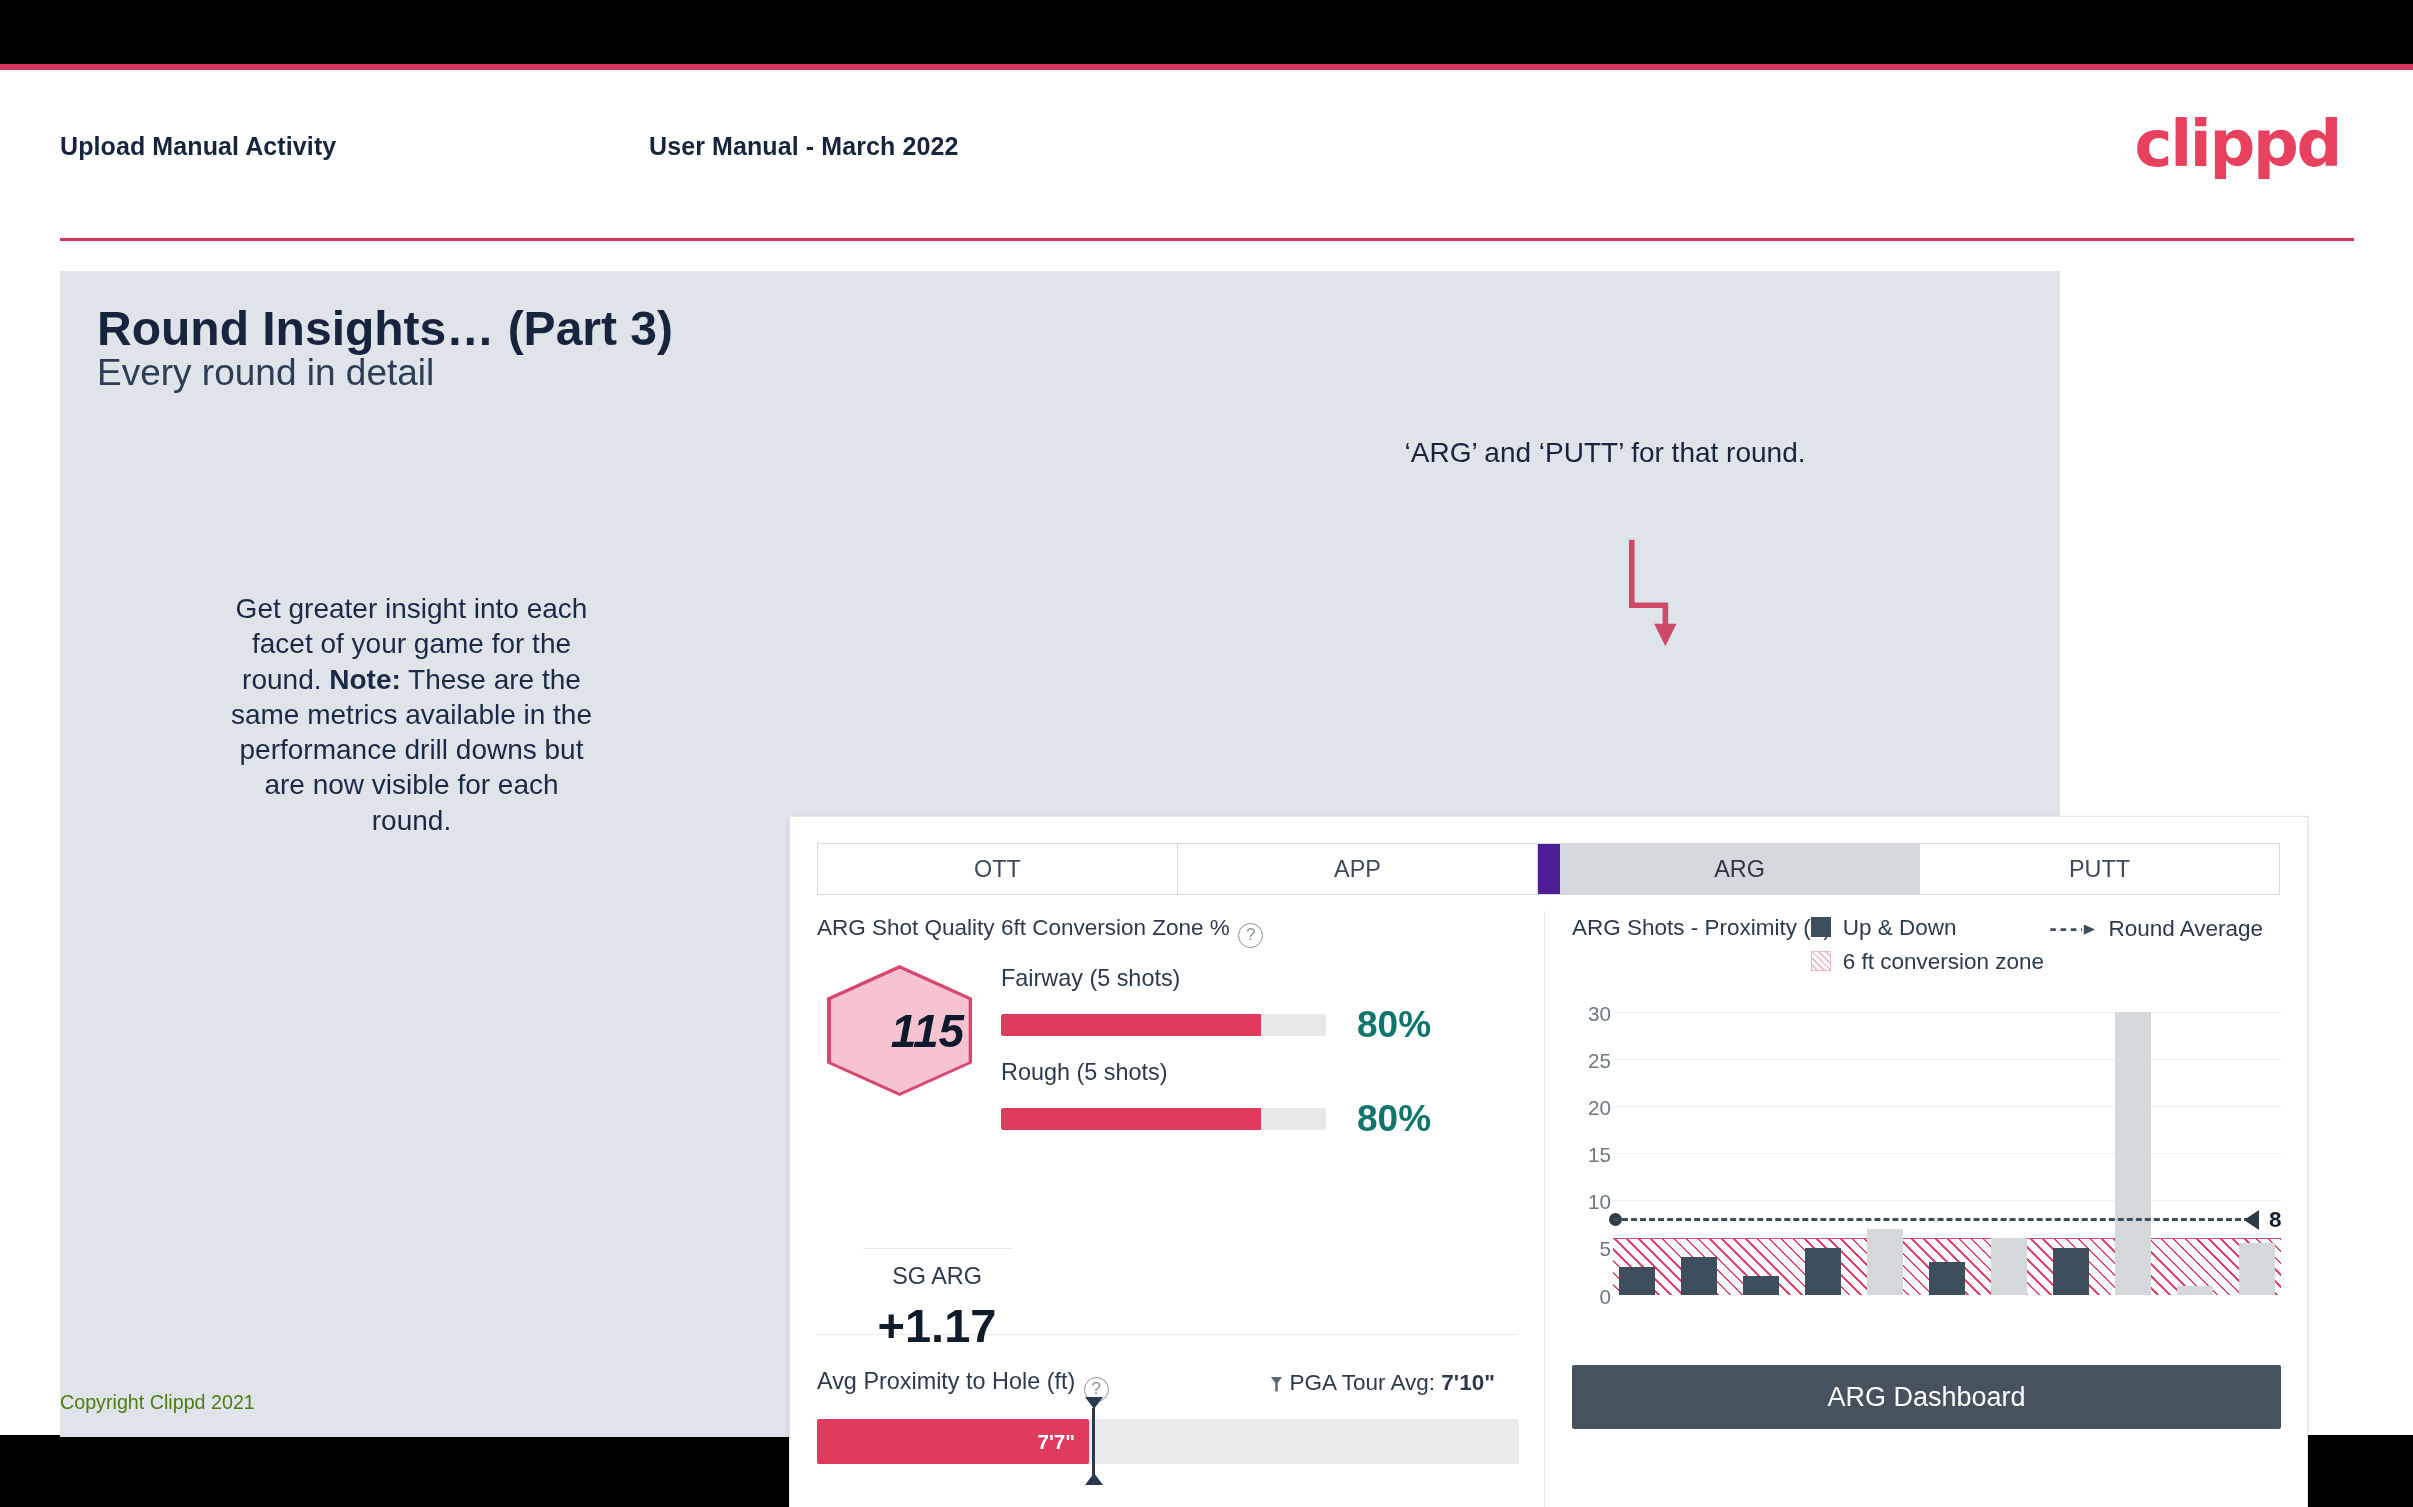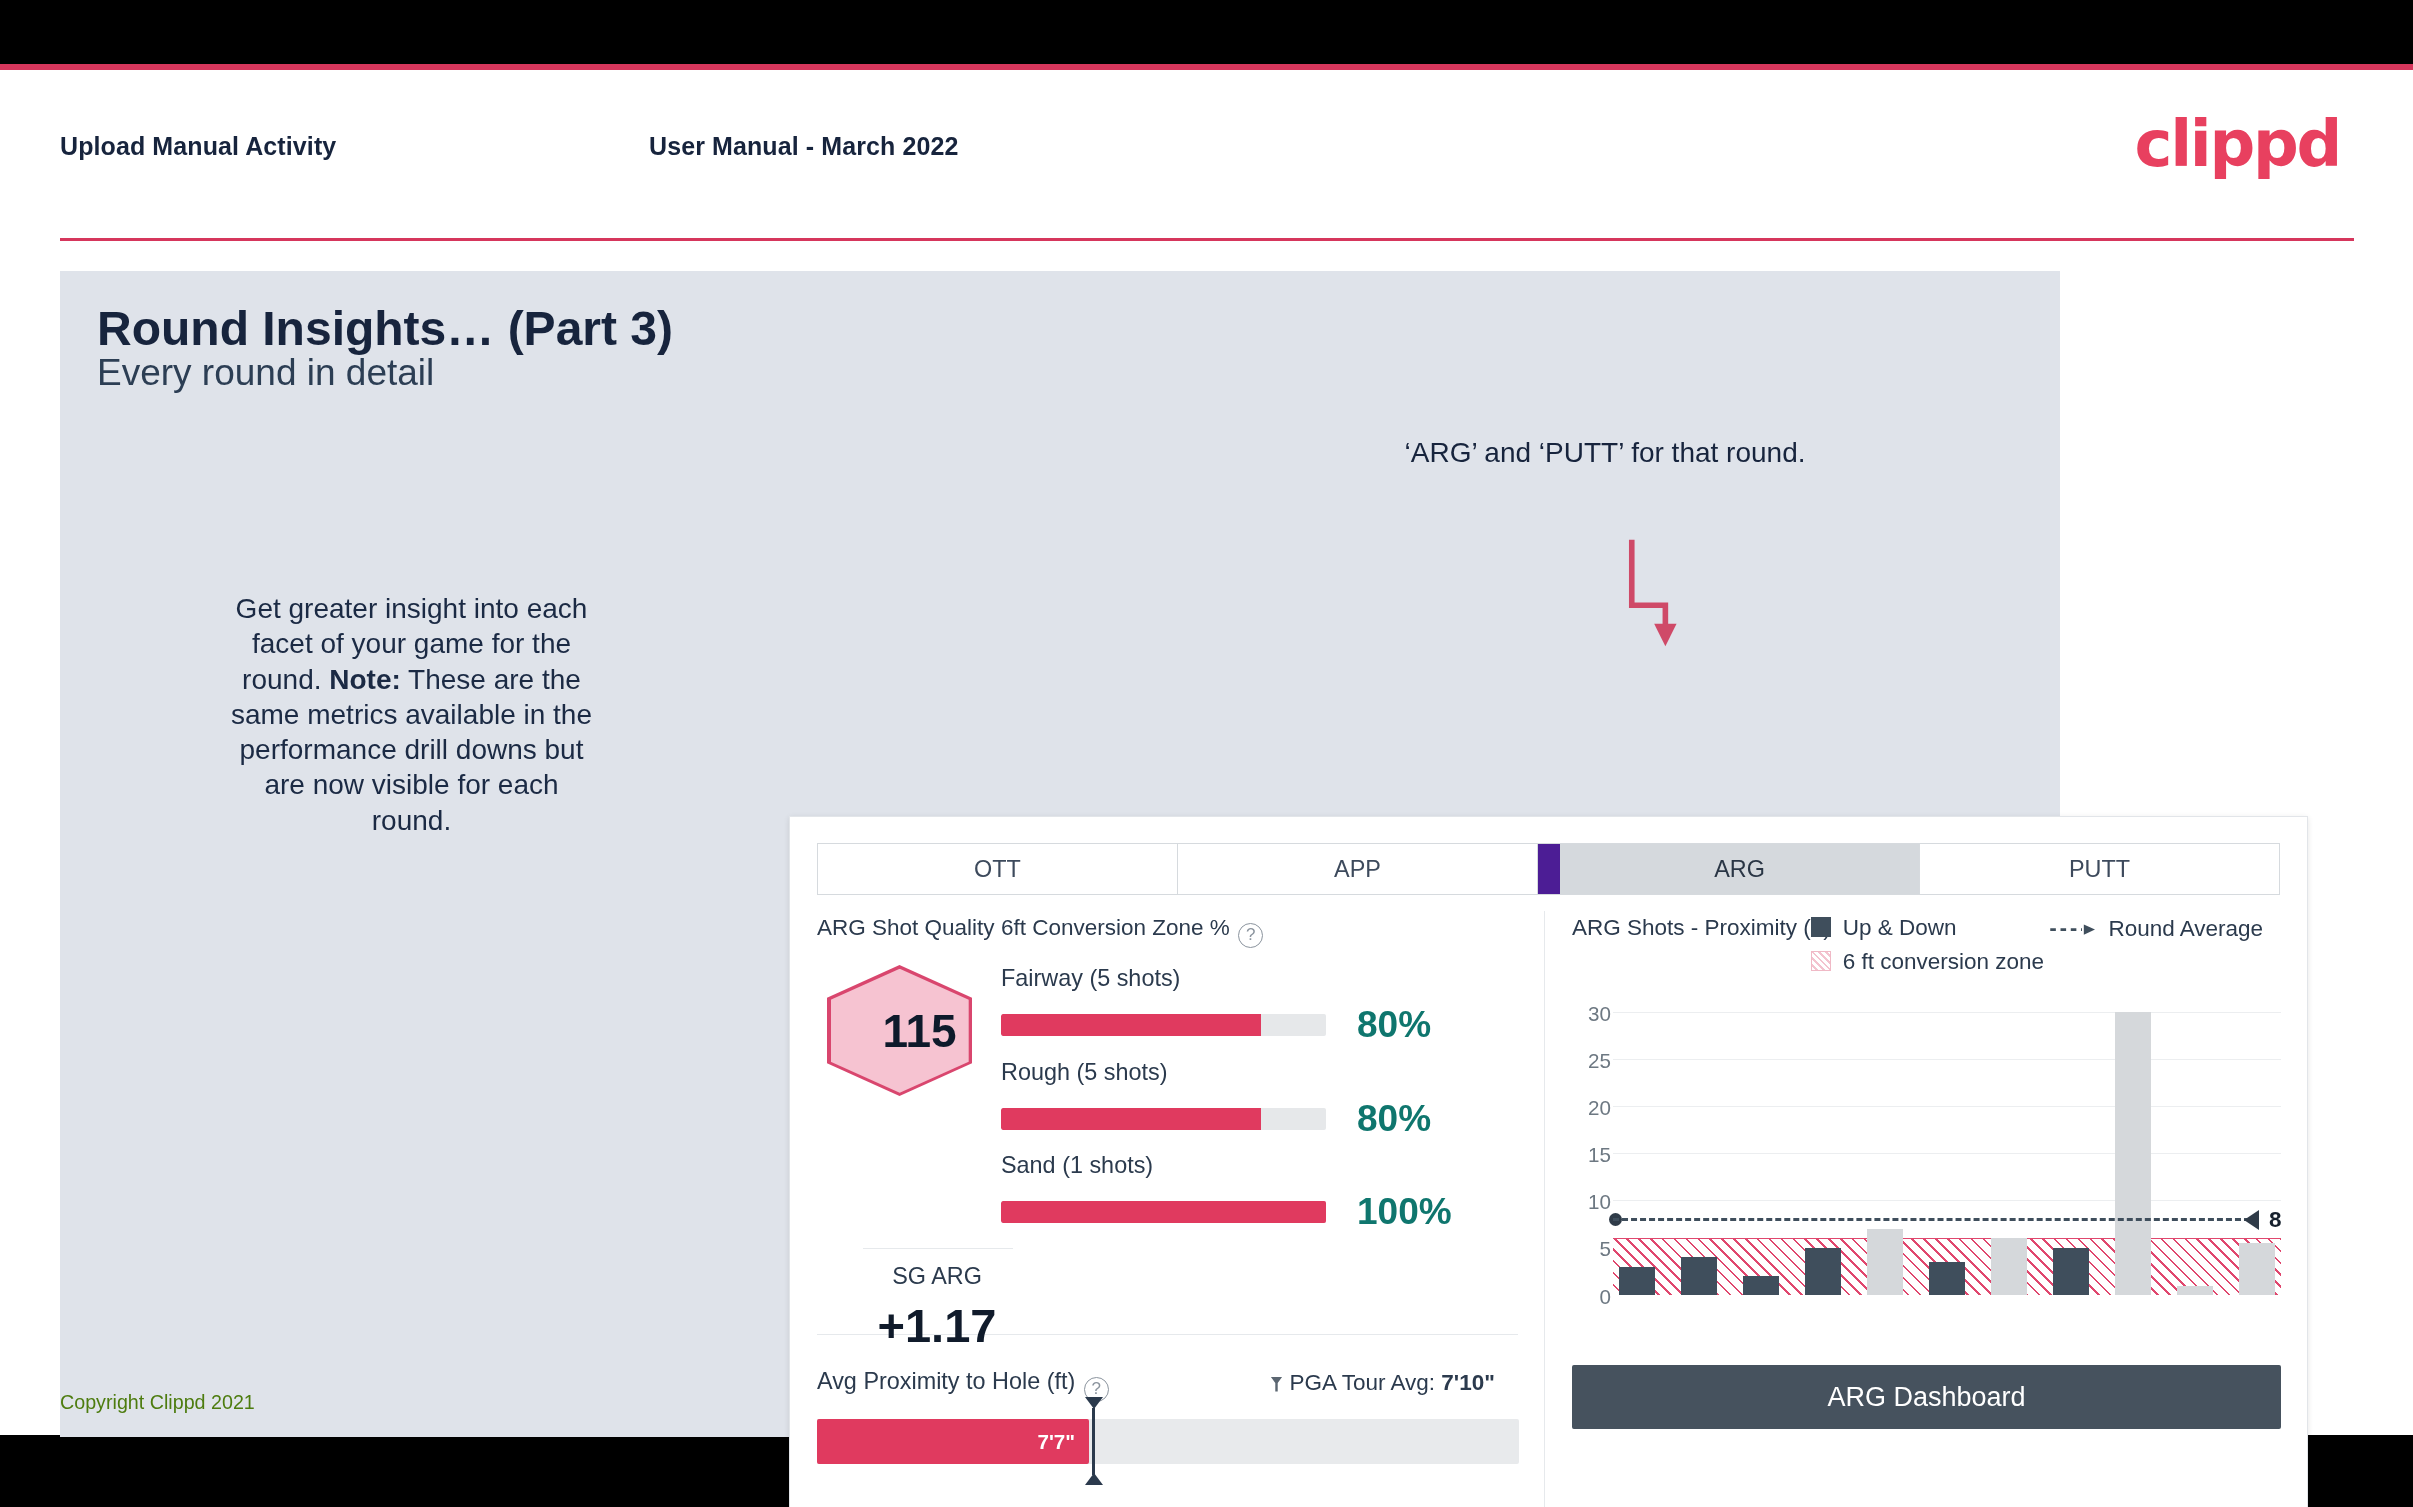--- a/index.html
+++ b/index.html
@@ -144,23 +144,23 @@
     position: absolute; left: 3.7px; top: 3.7px; width: 138px; height: 124px;
     background: #f6c3d1;
     clip-path: polygon(50% 0%, 100% 25%, 100% 75%, 50% 100%, 0% 75%, 0% 25%);
   }
   .hex-outer {
     position: absolute; left: 0; top: 0; width: 145px; height: 131px;
     background: #d9466e;
     clip-path: polygon(50% 0%, 100% 25%, 100% 75%, 50% 100%, 0% 75%, 0% 25%);
   }
   .hex-num {
-    position: absolute; left: 8px; top: 0; width: 169px; height: 131px;
+    position: absolute; left: 16px; top: 0; width: 169px; height: 131px;
     display: flex; align-items: center; justify-content: center;
-    font-size: 46px; font-weight: 700; color: #0e1a2b;
+    font-size: 46px; font-weight: 700; color: #0e1a2b; font-style: italic;
   }
   .sg-label-box {
     position: absolute; left: 0px; top: 298px; width: 220px;
     text-align: center; font-size: 23.4px; color: #2b3a4d;
   }
   .sg-value-box {
     position: absolute; left: 0px; top: 333px; width: 220px;
     text-align: center; font-size: 47px; font-weight: 700; color: #101b2b;
   }
   .sg-sep {
@@ -380,29 +380,20 @@
         <div class="conv-row" style="top:242px">
           <div class="conv-name">Rough (5 shots)</div>
           <div class="conv-barline">
             <div class="conv-track">
               <div class="conv-fill" style="width:80%"></div>
             </div>
             <div class="conv-pct">80%</div>
           </div>
         </div>
 
-        <div class="conv-row" style="top:335px">
-          <div class="conv-name">Sand (1 shots)</div>
-          <div class="conv-barline">
-            <div class="conv-track">
-              <div class="conv-fill" style="width:100%"></div>
-            </div>
-            <div class="conv-pct">100%</div>
-          </div>
-        </div>
 
         <div class="prox-label">
           <span>Avg Proximity to Hole (ft)</span><span class="q-icon">?</span>
         </div>
         <div class="prox-tour">
           <span class="tee-icon">
             <svg viewBox="0 0 14 18" width="13" height="17">
                 <path d="M1,1 H13 L8.3,7.5 V16.5 H5.7 V7.5 Z" fill="#5b6671"></path>
               </svg>
           </span><span>PGA Tour Avg: </span><b>7'10"</b>

